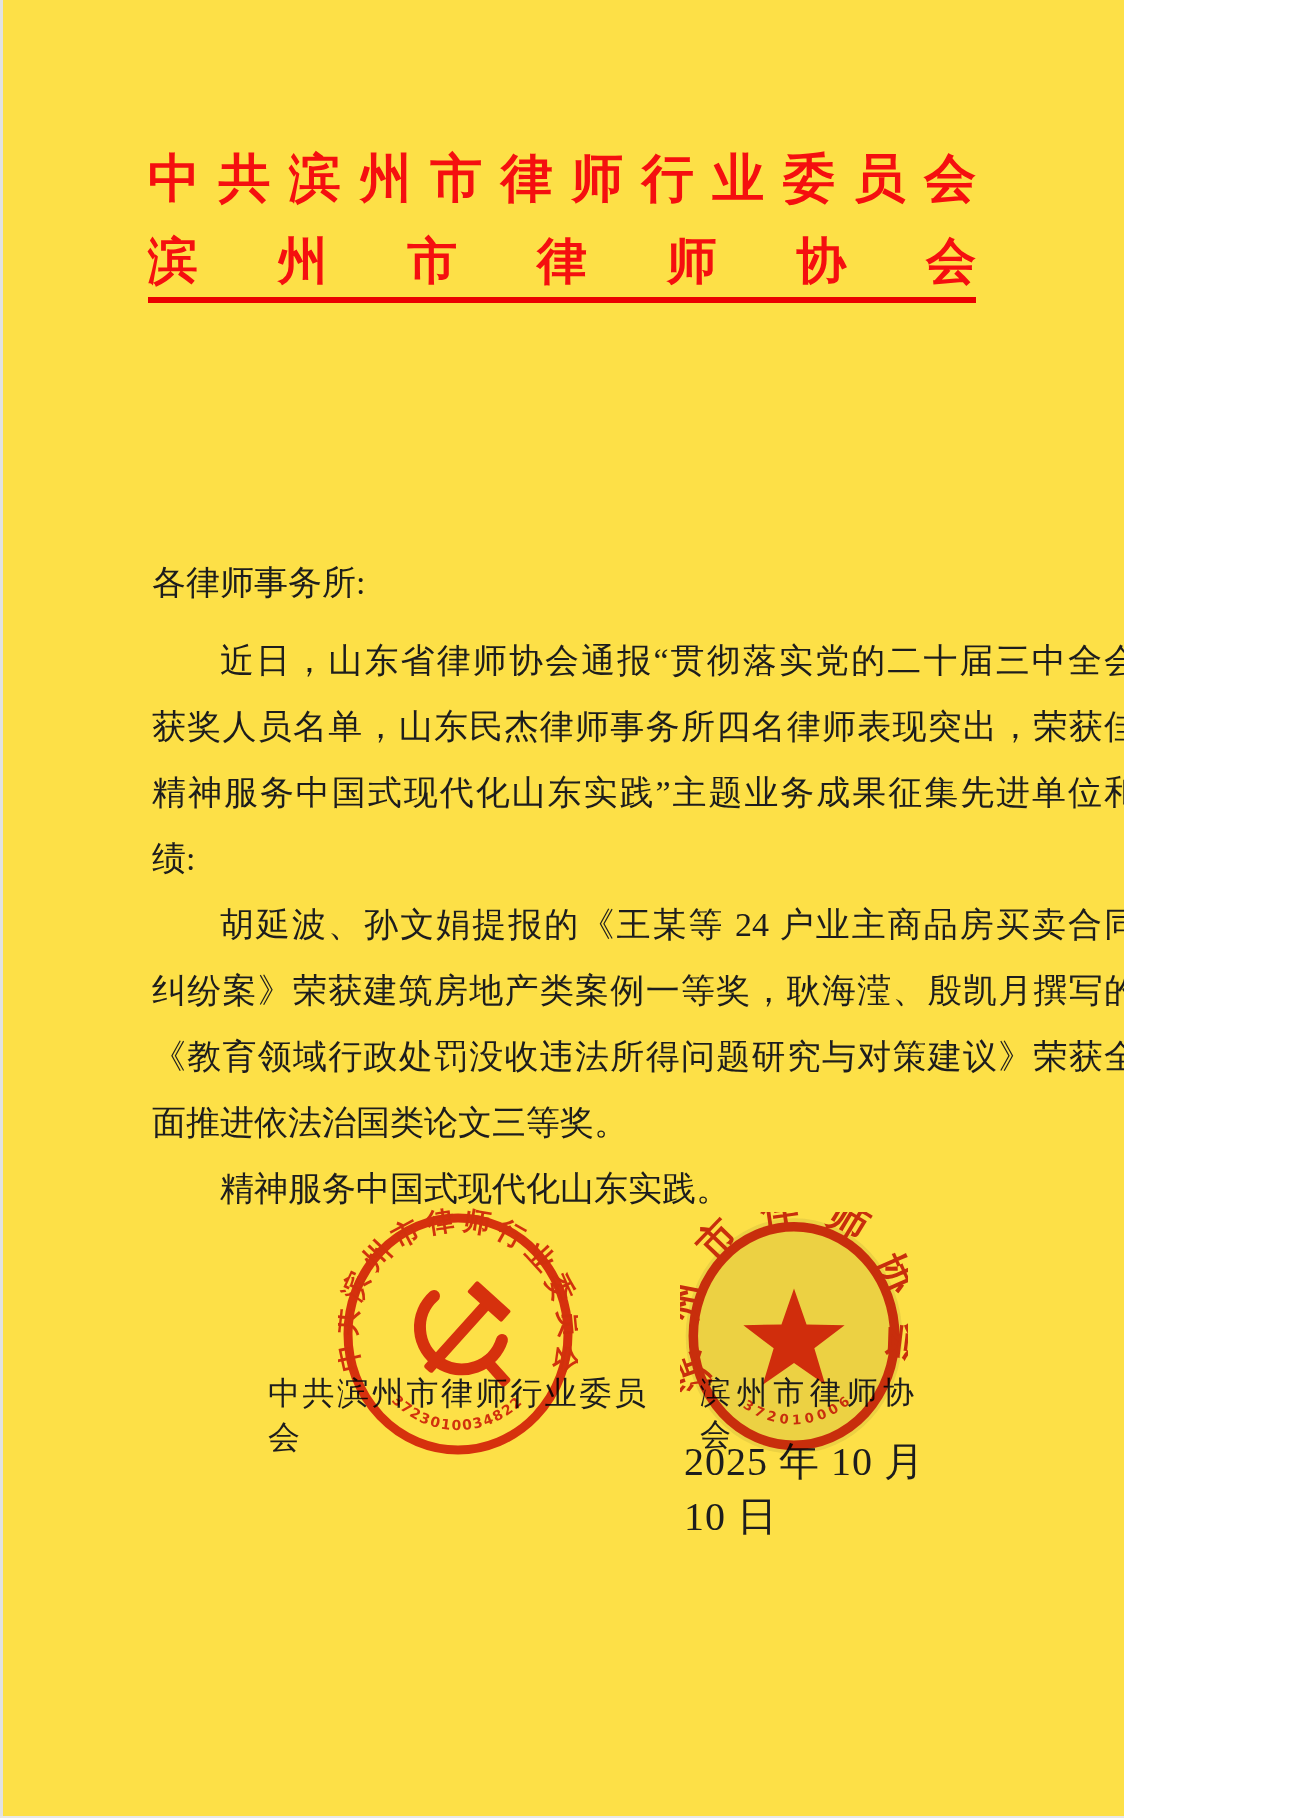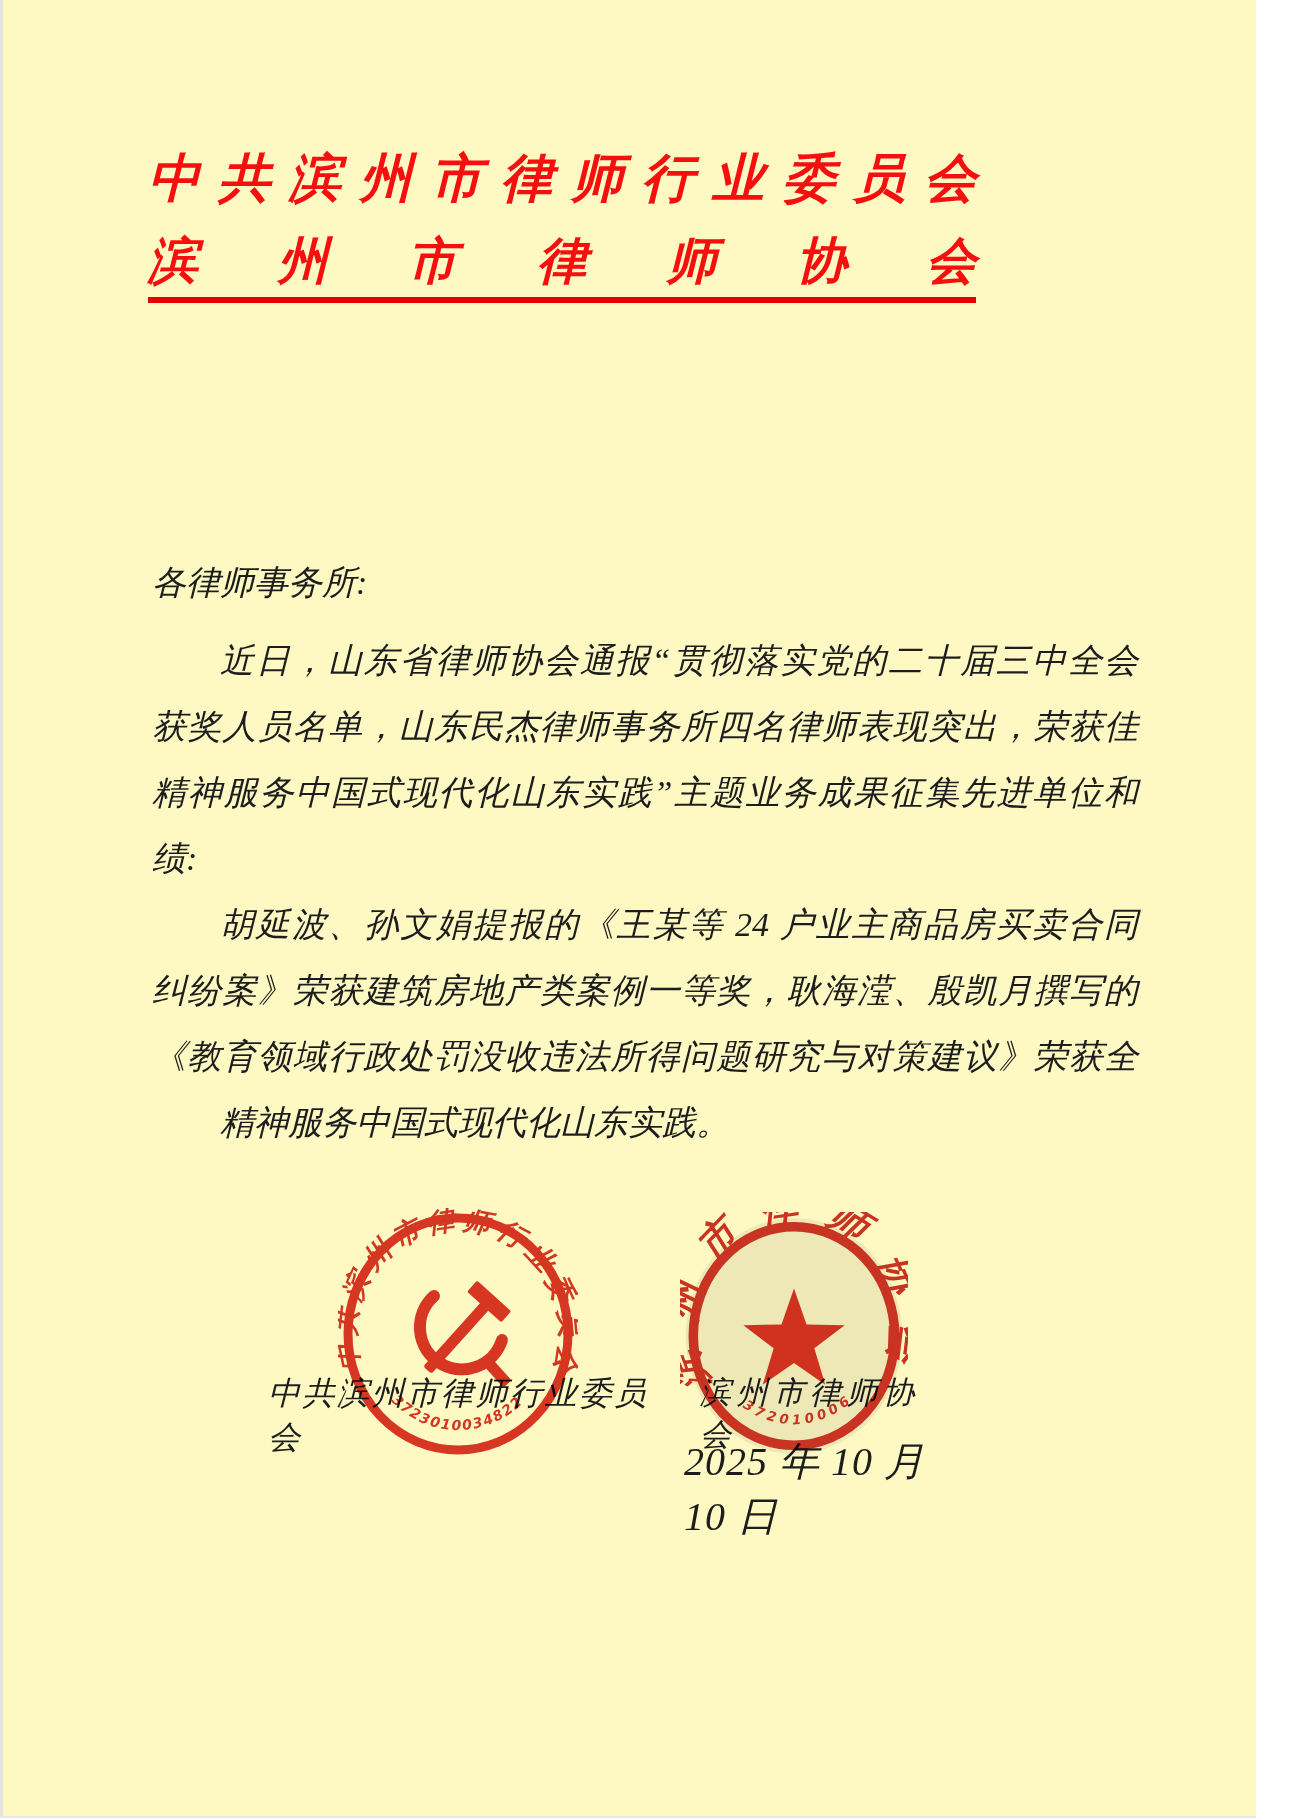--- a/index.html
+++ b/index.html
@@ -1,22 +1,21 @@
 <!DOCTYPE html>
 <html><head>
 <meta charset="utf-8">
 <style>
   html,body{margin:0;padding:0;background:#ffffff;}
   .page{
     position:relative;
-    width:1256px;height:1818px;
-    background:#fef9c3;
+    width:1124px;height:1818px;
+    background:#fde047;
     overflow:hidden;
     font-family:"Liberation Serif","DejaVu Serif",serif;
-    font-style:italic;
   }
   .scan-edge-left{position:absolute;left:0;top:0;width:3px;height:100%;background:#e2e2e2;}
   .scan-edge-bottom{position:absolute;left:0;bottom:0;width:100%;height:2px;background:#e8e8e8;}
 
   
   .letterhead{position:absolute;left:148px;top:150px;width:828px;color:#f50f0f;font-weight:bold;}
   .lh-line1{font-size:52px;line-height:58px;text-align:justify;text-align-last:justify;}
   .lh-line2{font-size:50px;line-height:54px;margin-top:26px;text-align:justify;text-align-last:justify;}
   .lh-rule{margin-top:9px;height:6px;background:#ea0000;}
 
@@ -64,20 +63,21 @@
 
   <div class="body-text">
     <div class="line salutation">各律师事务所:</div>
     <div class="fill indent">近日，山东省律师协会通报“贯彻落实党的二十届三中全会</div>
     <div class="fill">获奖人员名单，山东民杰律师事务所四名律师表现突出，荣获佳</div>
     <div class="fill">精神服务中国式现代化山东实践”主题业务成果征集先进单位和</div>
     <div class="line">绩:</div>
     <div class="fill indent">胡延波、孙文娟提报的《王某等 24 户业主商品房买卖合同</div>
     <div class="fill">纠纷案》荣获建筑房地产类案例一等奖，耿海滢、殷凯月撰写的</div>
     <div class="fill">《教育领域行政处罚没收违法所得问题研究与对策建议》荣获全</div>
+    <div class="line">面推进依法治国类论文三等奖。</div>
     <div class="line indent">精神服务中国式现代化山东实践。</div>
   </div>
 
   <div class="sig sig-left">中共滨州市律师行业委员会</div>
   <div class="sig sig-right">滨州市律师协会</div>
   <div class="sig sig-date">2025 年 10 月 10 日</div>
 
   <svg class="seal seal-left" viewBox="0 0 240 252">
     <defs>
       <path id="seal-l-top" d="M 26 168 A 103 104 0 1 1 214 168" fill="none"></path>

